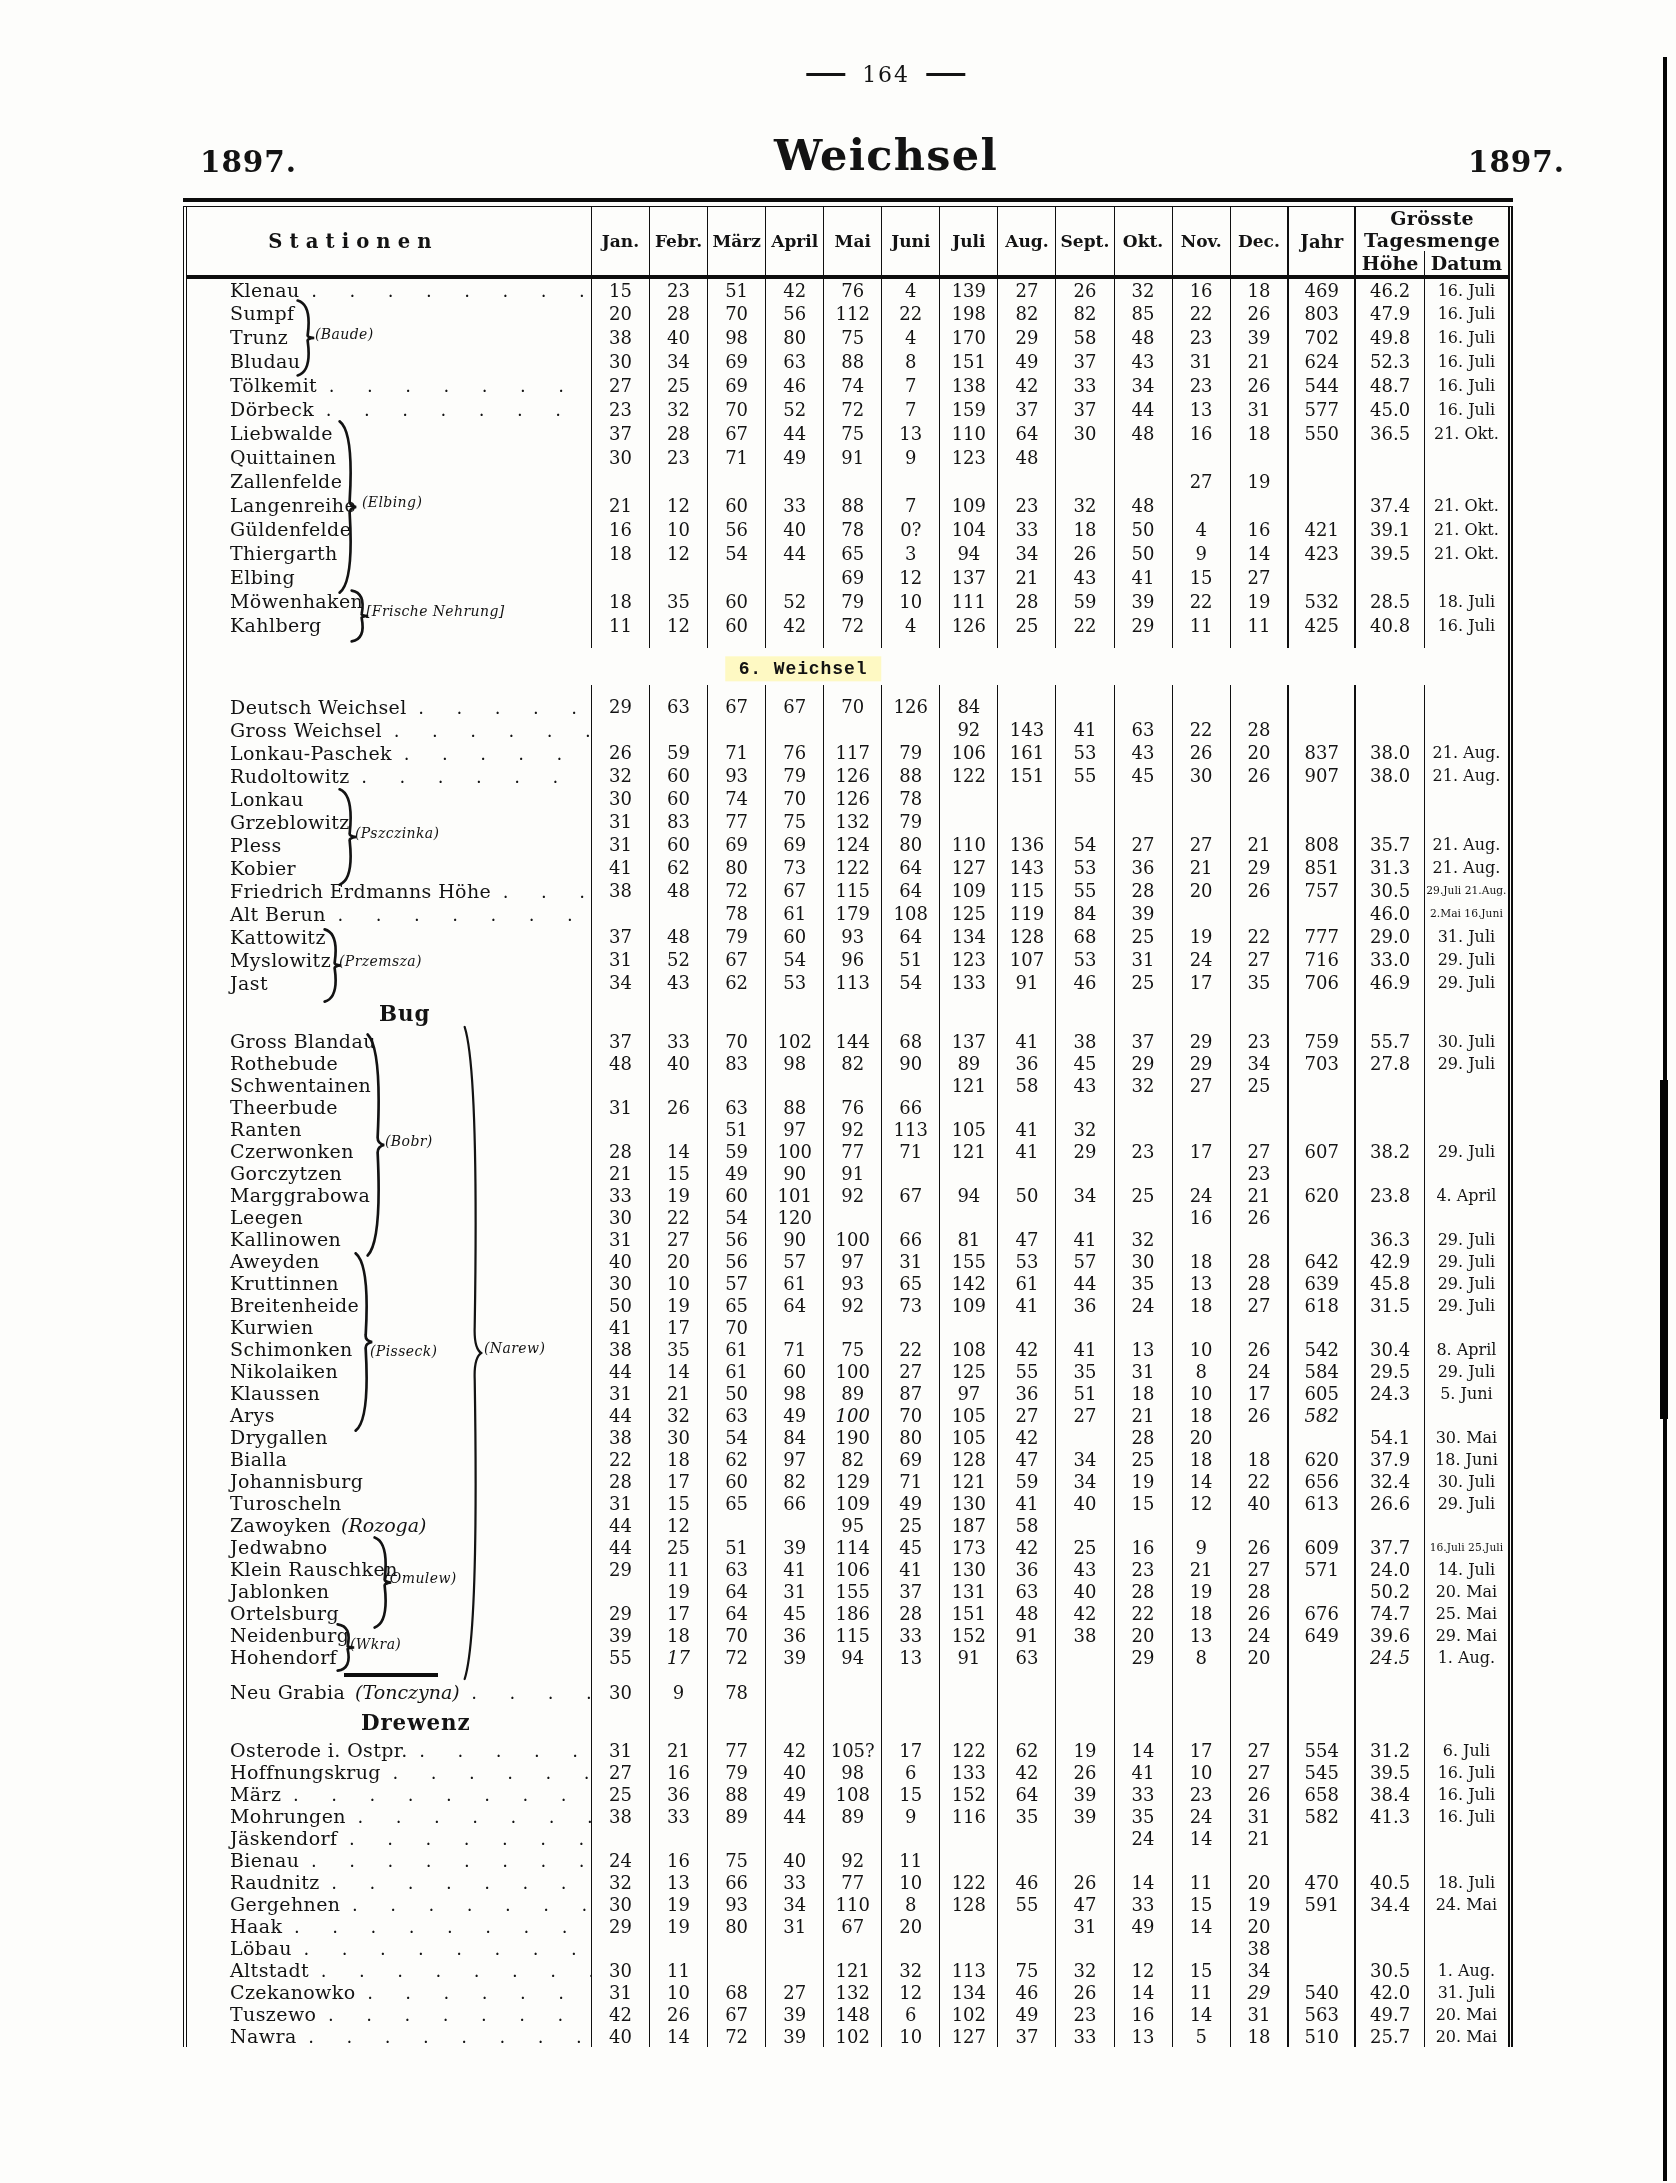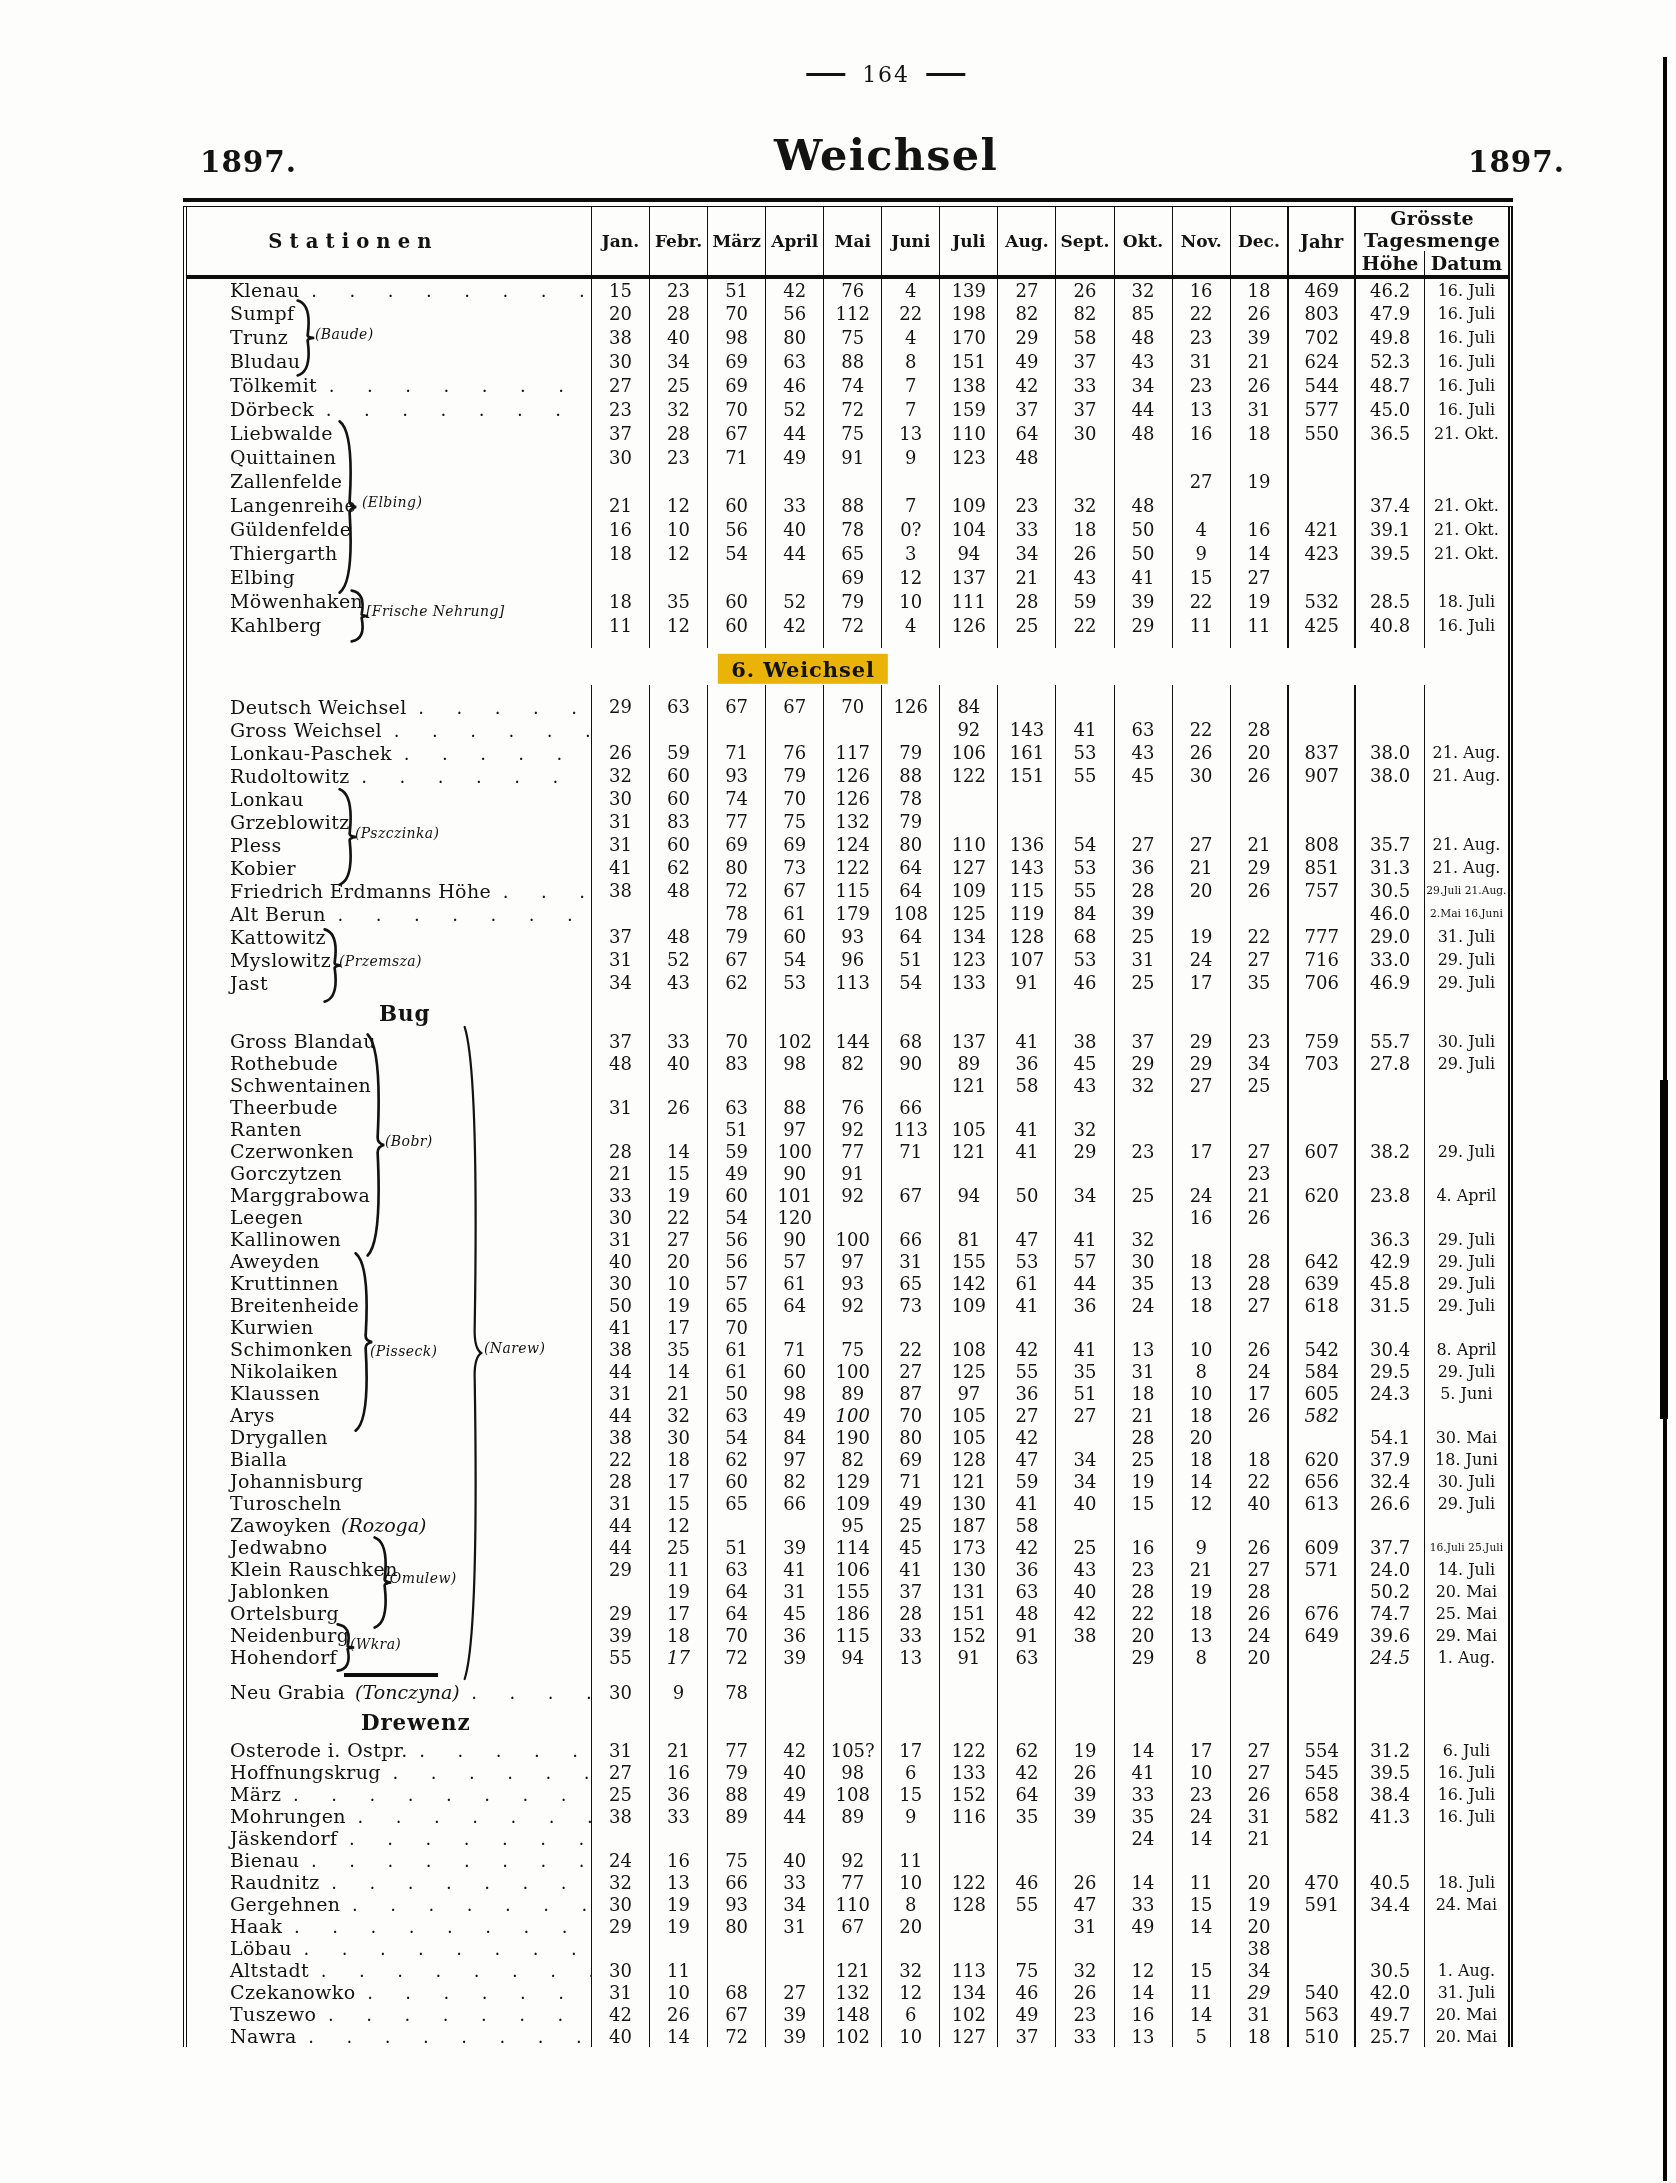--- a/index.html
+++ b/index.html
@@ -48,22 +48,22 @@
   .dots::after{content:". . . . . . . . . . . . . . . . . .";letter-spacing:13.4px;font-size:18px;}
   td.dt{font-size:16px;}
   td.dt.small{font-size:10.7px;letter-spacing:0;}
   .ital{font-style:italic;}
   .subh{font-weight:bold;font-size:21.4px;letter-spacing:0.9px;}
   .hrule{height:4px;background:#0d0d0d;}
   
   #overlays{position:absolute;inset:0;pointer-events:none;}
   .brace{position:absolute;}
   .brlabel{position:absolute;font-style:italic;font-size:14px;white-space:nowrap;letter-spacing:0.4px;}
-  .sectitle{position:absolute;transform:translate(-50%,-50%);font-weight:bold;font-size:21px;
-            background:#eab308;padding:2.7px 13.4px;letter-spacing:0.9px;white-space:nowrap;}
+  .sectitle{position:absolute;transform:translate(-50%,-50%);font-weight:bold;font-size:18px;
+            background:#fef9c3;padding:2.7px 13.4px;letter-spacing:0.9px;white-space:nowrap;font-family:Liberation Mono, monospace;}
   
   .scanbar{position:absolute;background:#050505;}
 </style>
 </head>
 <body>
 
 <div class="page">
 
   <div class="pageno">
     <span class="hdash"></span>

